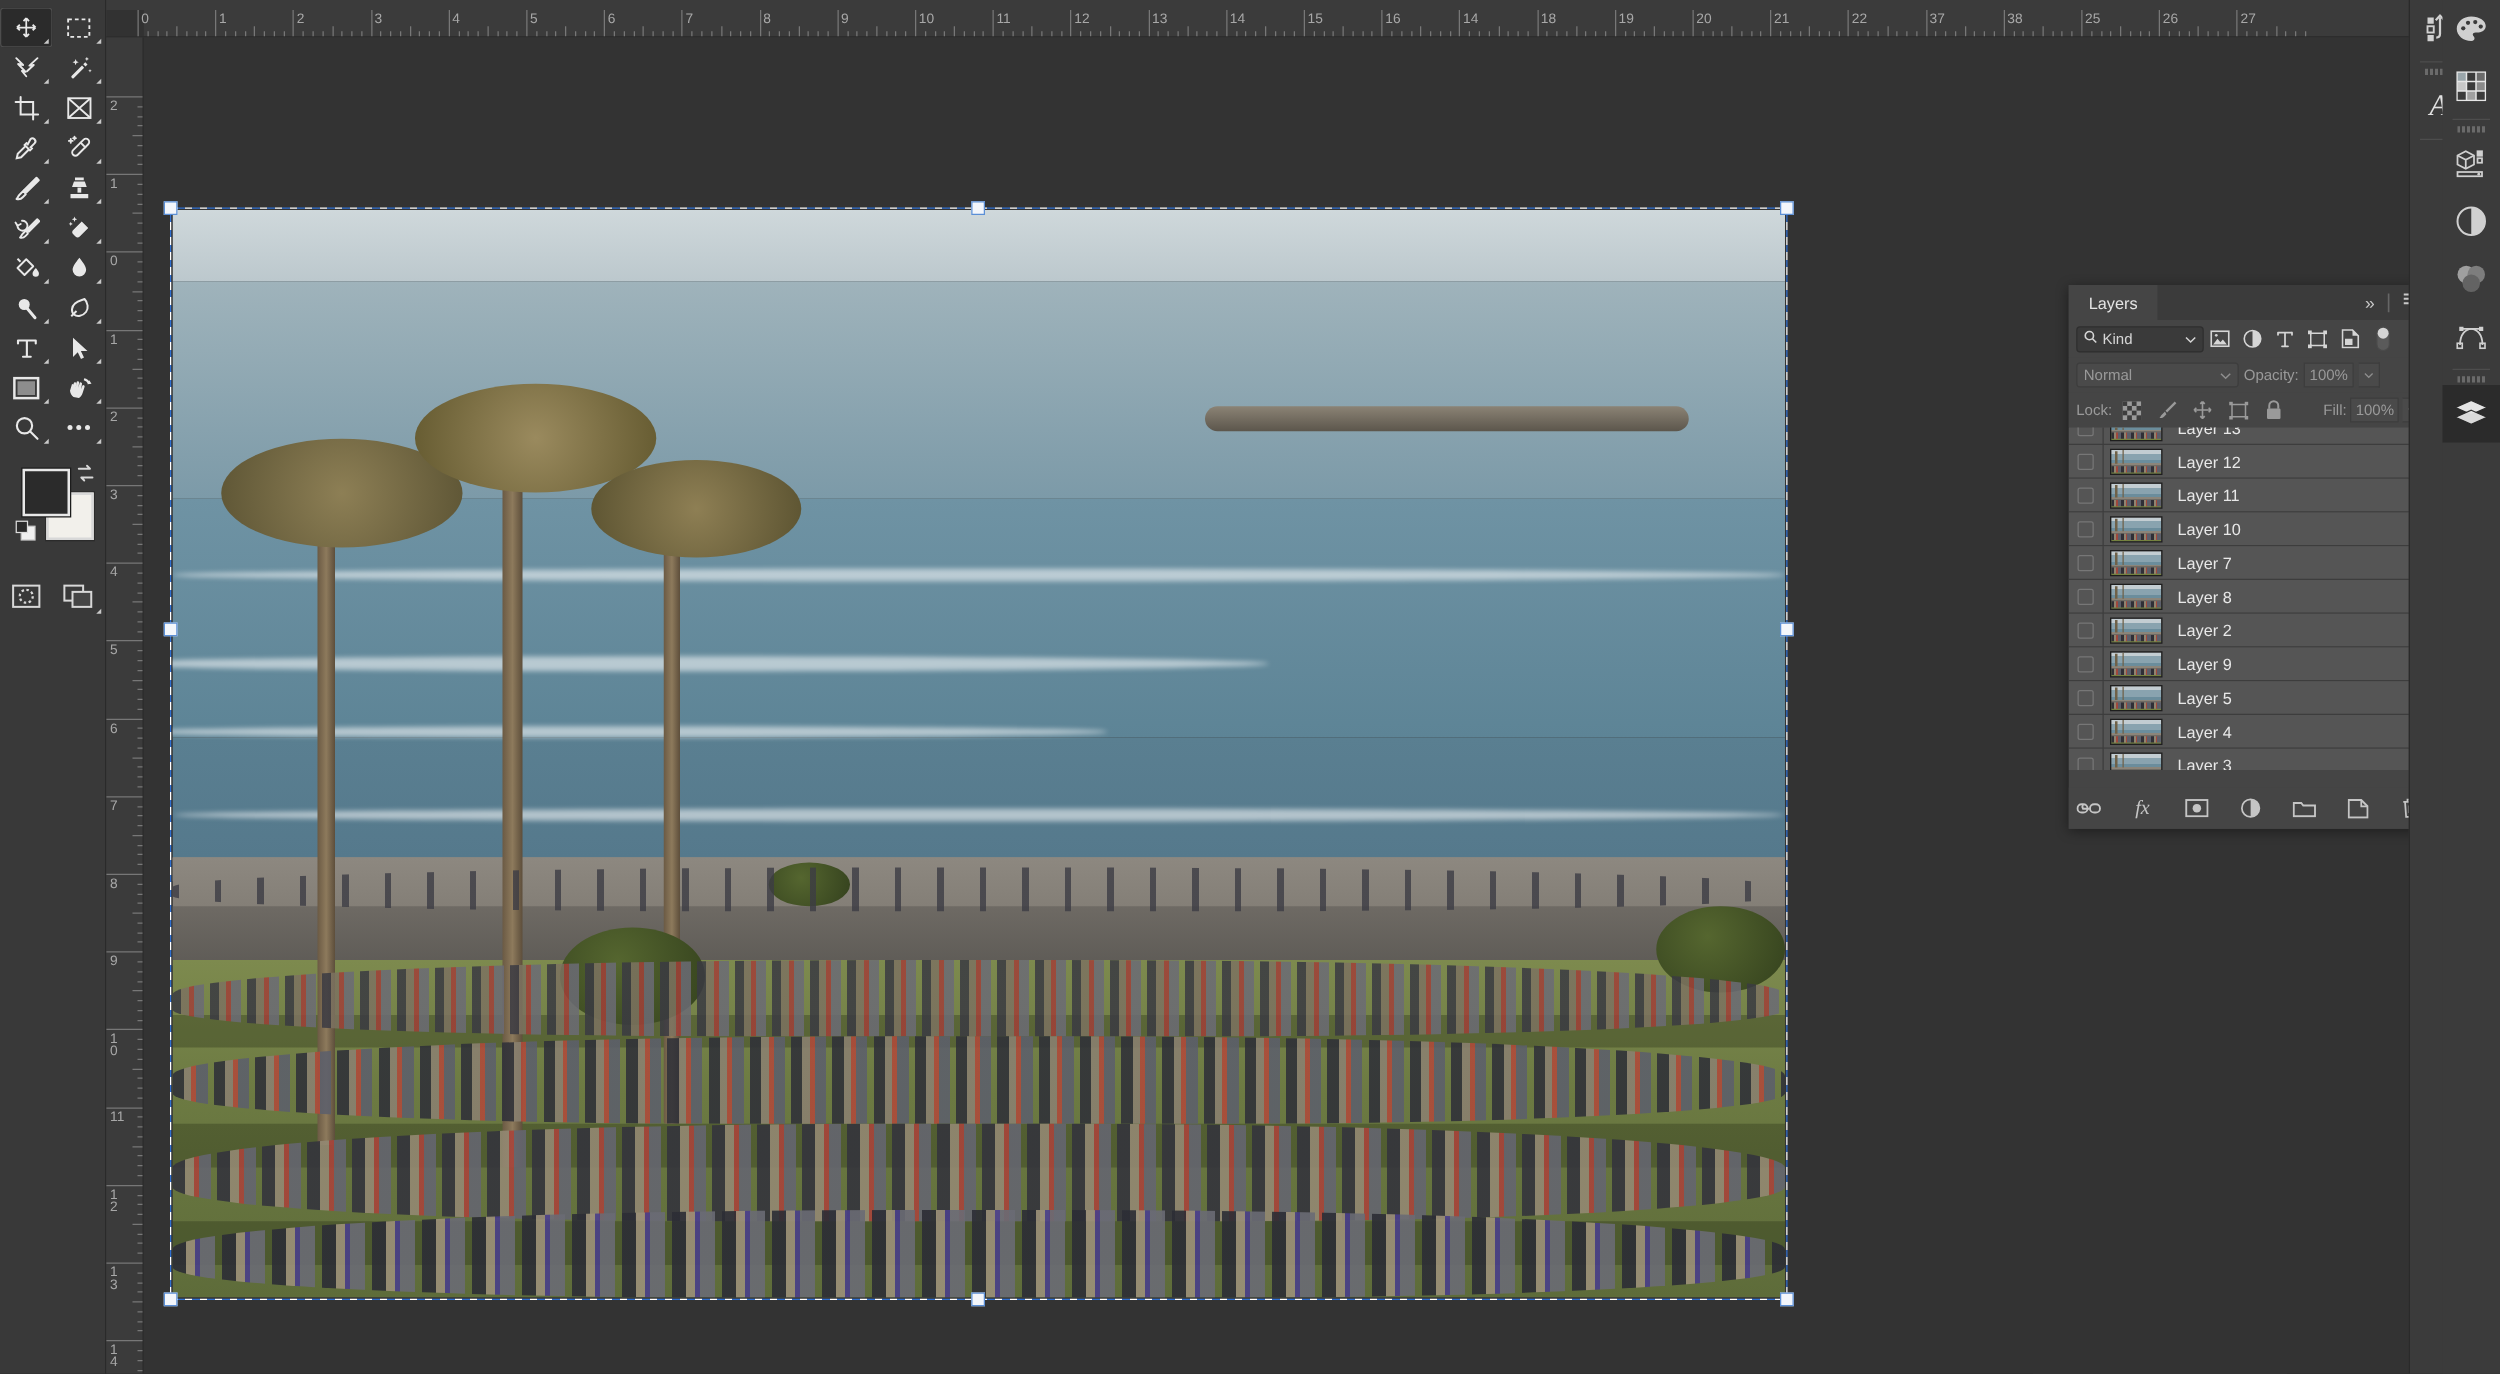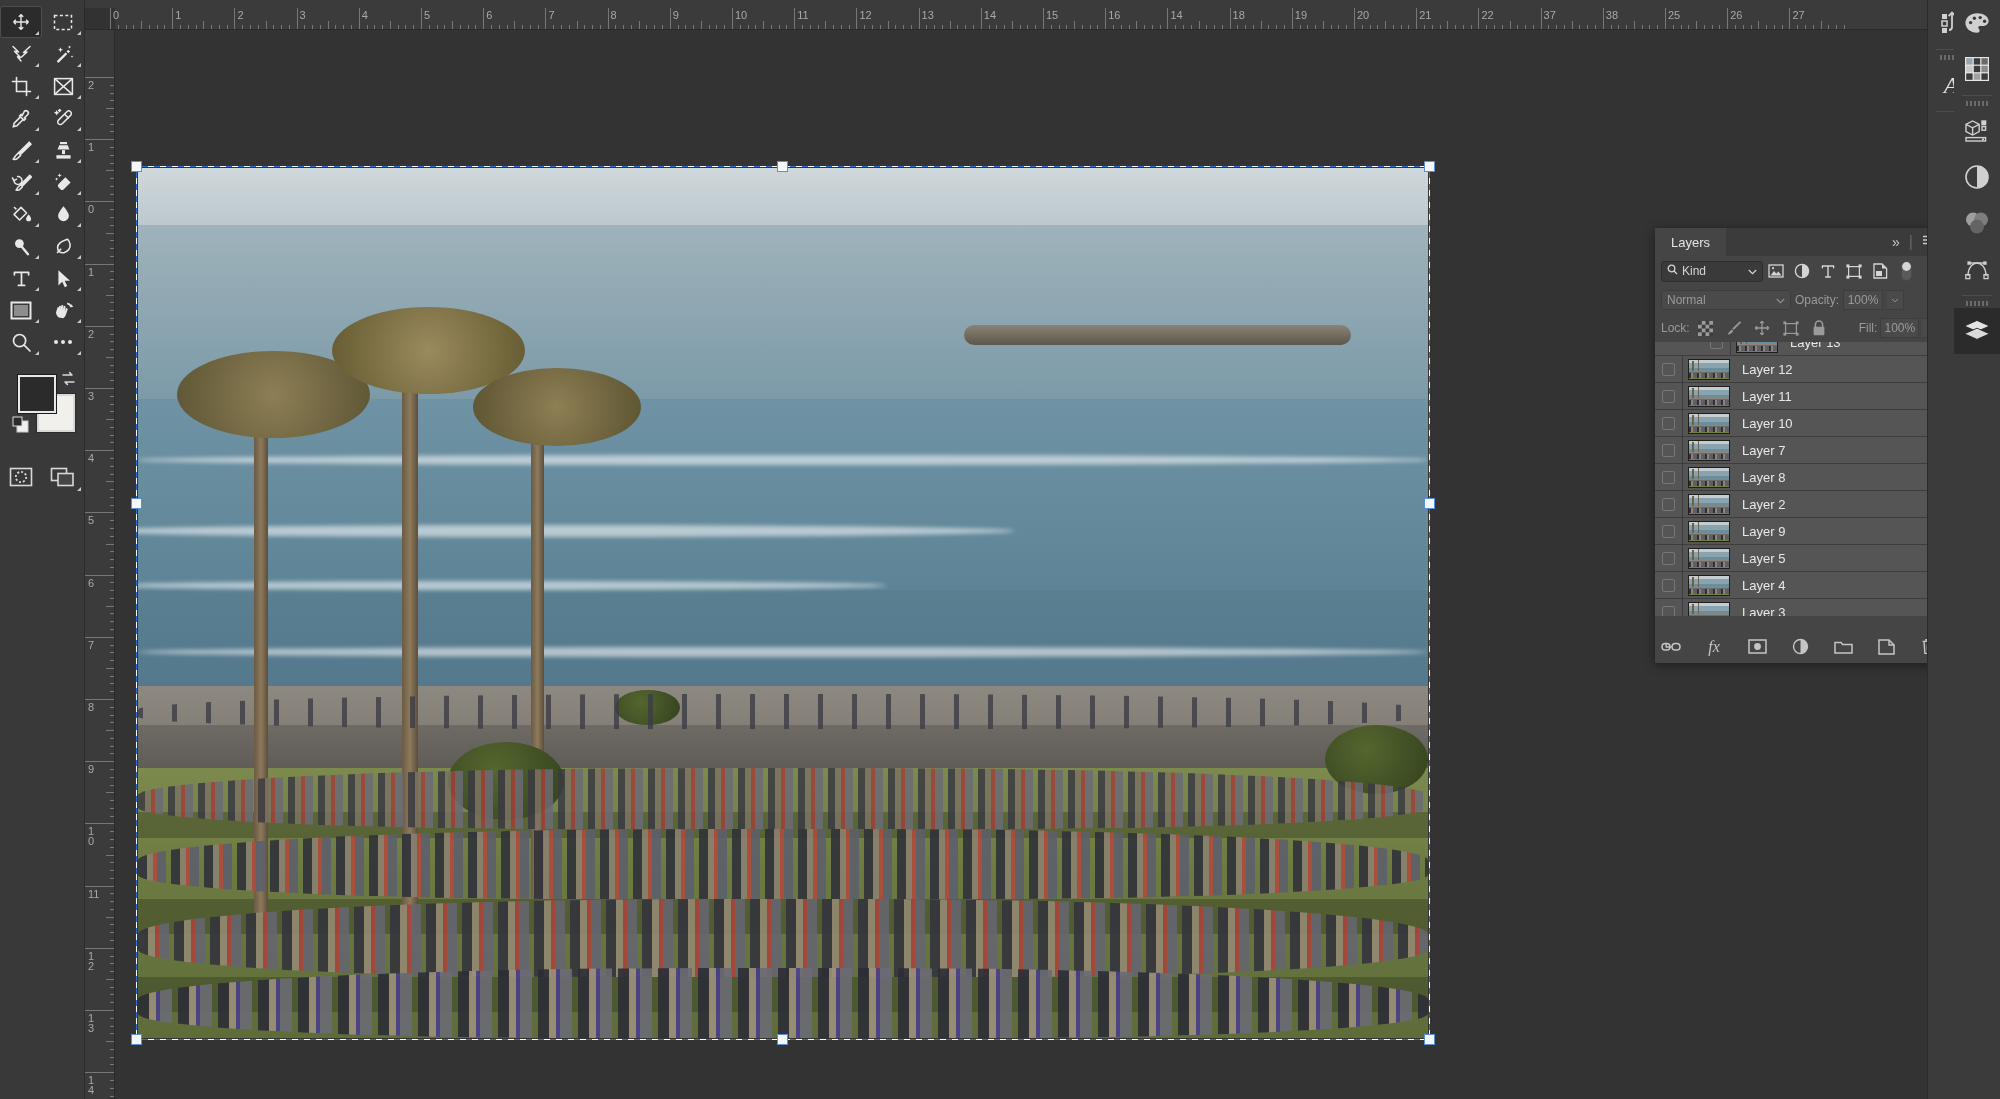--- a/index.html
+++ b/index.html
@@ -1032,21 +1032,21 @@
       <span class="lbl-dim" style="margin-left:24px">Fill:</span>
       <div class="numbox">100%</div>
       <div class="stepper">
         <svg width="8" height="5" viewBox="0 0 9 6">
             <path d="M.8 1L4.5 4.6 8.2 1" fill="none" stroke="#8e8e8e" stroke-width="1.2"></path>
           </svg>
       </div>
     </div>
 
     <div id="lp-list">
-        <div class="lrow" style="margin-top: -13px; padding-left: 48px;">
+        <div class="lrow" style="margin-top: -13px;">
           <div class="eyecol">
             <div class="eyebox"></div>
           </div>
           <div class="lthumb" style="background: linear-gradient(rgb(195, 205, 210) 0px, rgb(195, 205, 210) 16%, rgb(137, 163, 175) 16%, rgb(137, 163, 175) 44%, rgb(107, 141, 156) 44%, rgb(107, 141, 156) 56%, rgb(139, 133, 122) 56%, rgb(139, 133, 122) 64%, rgb(111, 107, 100) 64%, rgb(111, 107, 100) 70%, rgb(116, 129, 63) 70%, rgb(116, 129, 63) 100%);">
             <div style="position:absolute;left:8%;top:8%;width:4%;height:52%;background:#6f6148"></div>
             <div style="position:absolute;left:22%;top:4%;width:4%;height:58%;background:#6f6148"></div>
             <div style="position:absolute;left:0;top:70%;width:100%;height:30%;background:repeating-linear-gradient(90deg,#2f2f36 0 2px,#8f8470 2px 4px,#a0483c 4px 5px,#5c5f6b 5px 8px)"></div>
           </div>
           <span class="lname">Layer 13</span>
         </div>

